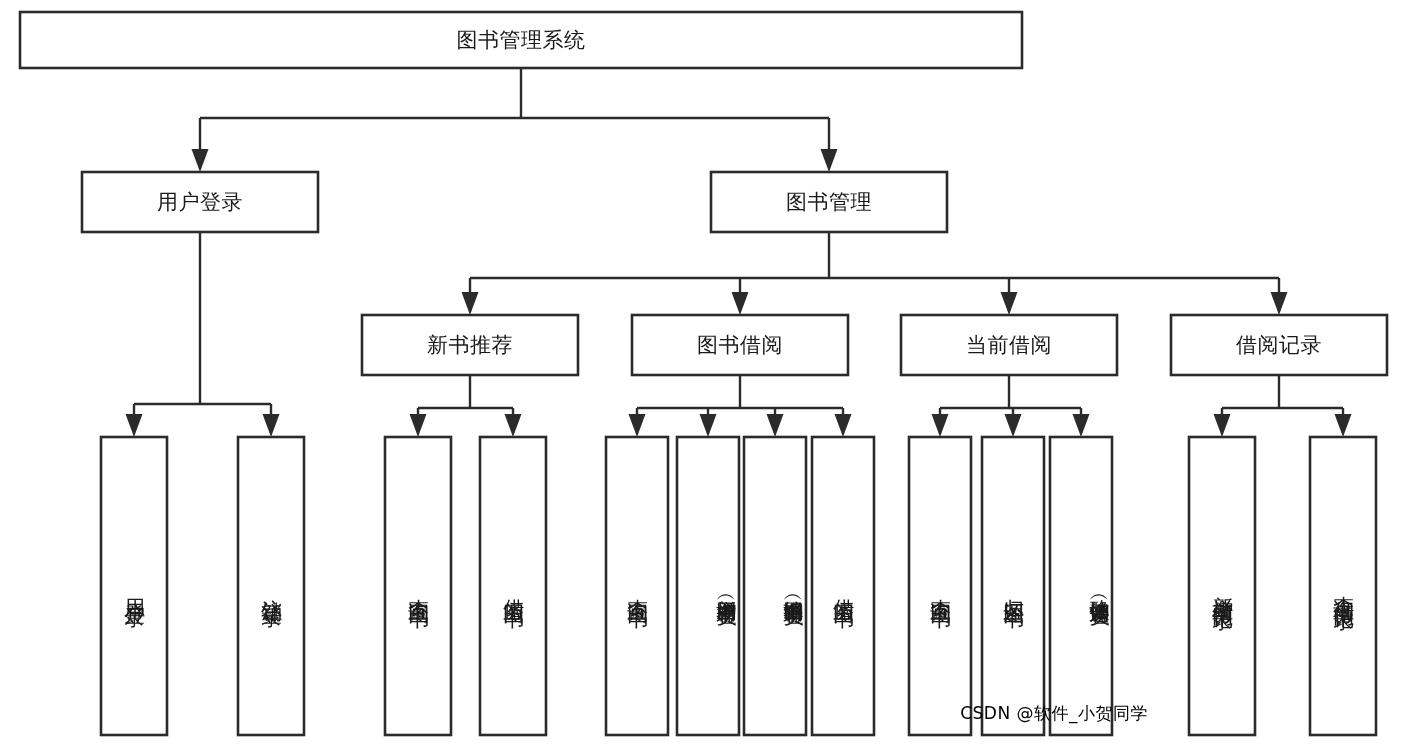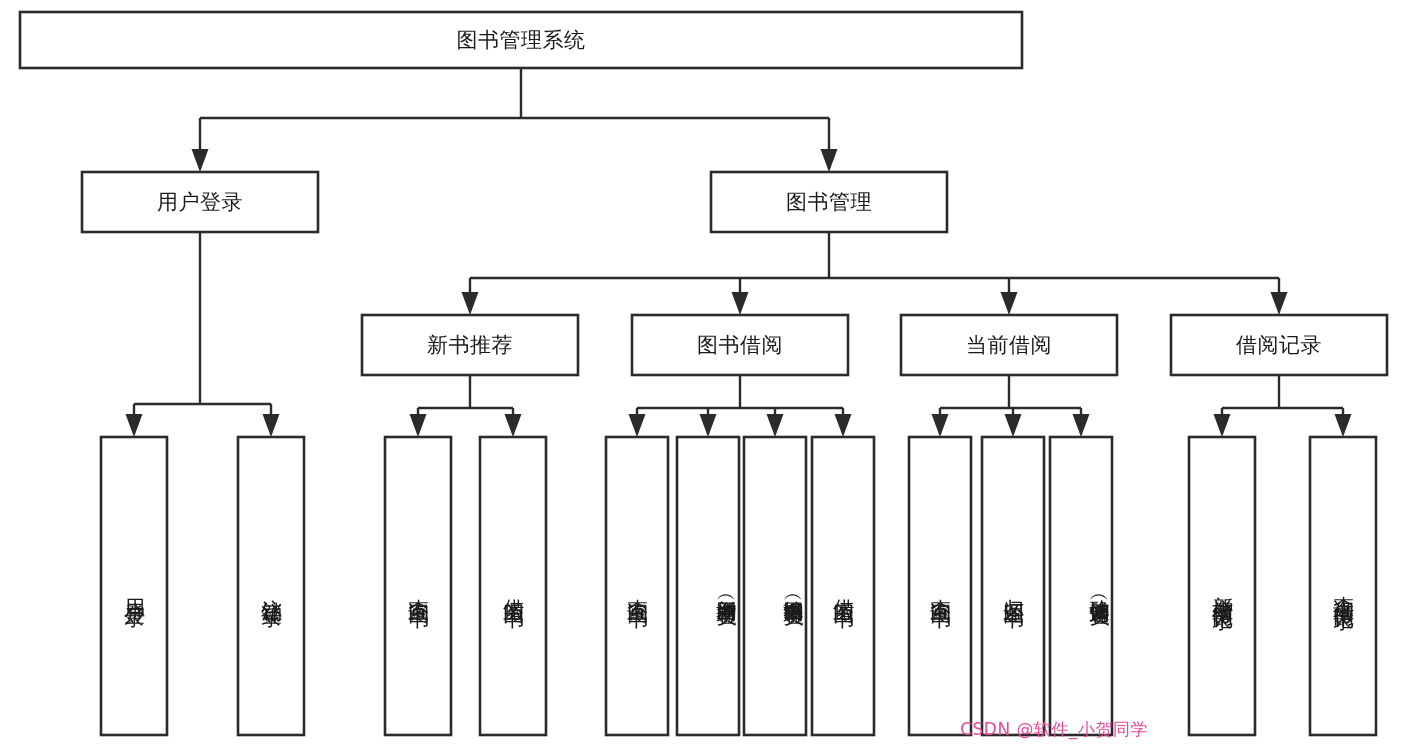--- a/index.html
+++ b/index.html
@@ -63,24 +63,24 @@
     white-space: nowrap;
     text-align: left;
     display: flex;
     align-items: flex-start;
     justify-content: center;
     pointer-events: none;
   }
   .watermark {
     position: absolute;
     right: 10px;
-    bottom: 6px;
+    bottom: 22px;
     font-family: "DejaVu Sans", "Liberation Sans", sans-serif;
     font-size: 17px;
-    color: #ec4899;
+    color: #000000;
     white-space: nowrap;
     letter-spacing: 0.5px;
   }
 </style>
 </head>
 <body>
 
 <div id="diagram-root">
 
   <svg id="flow" viewBox="0 0 1405 747">

